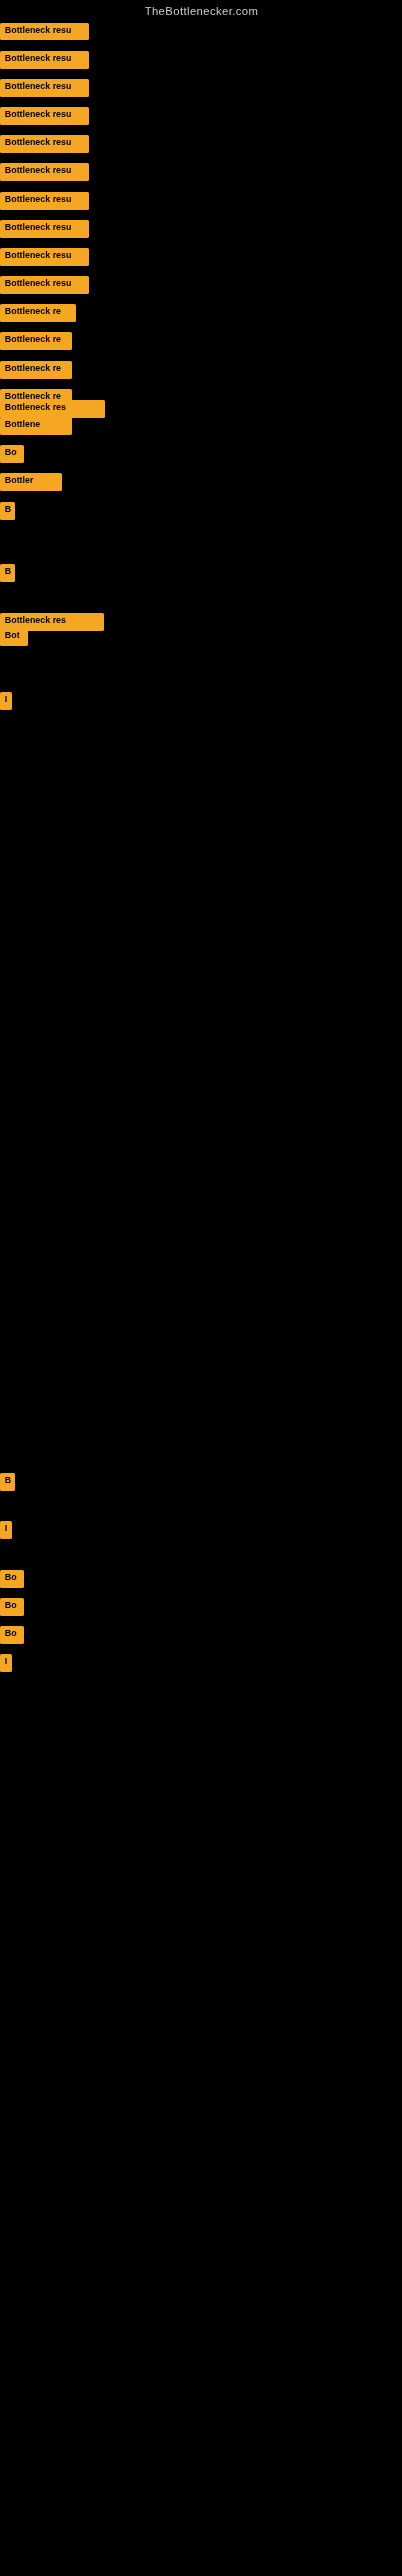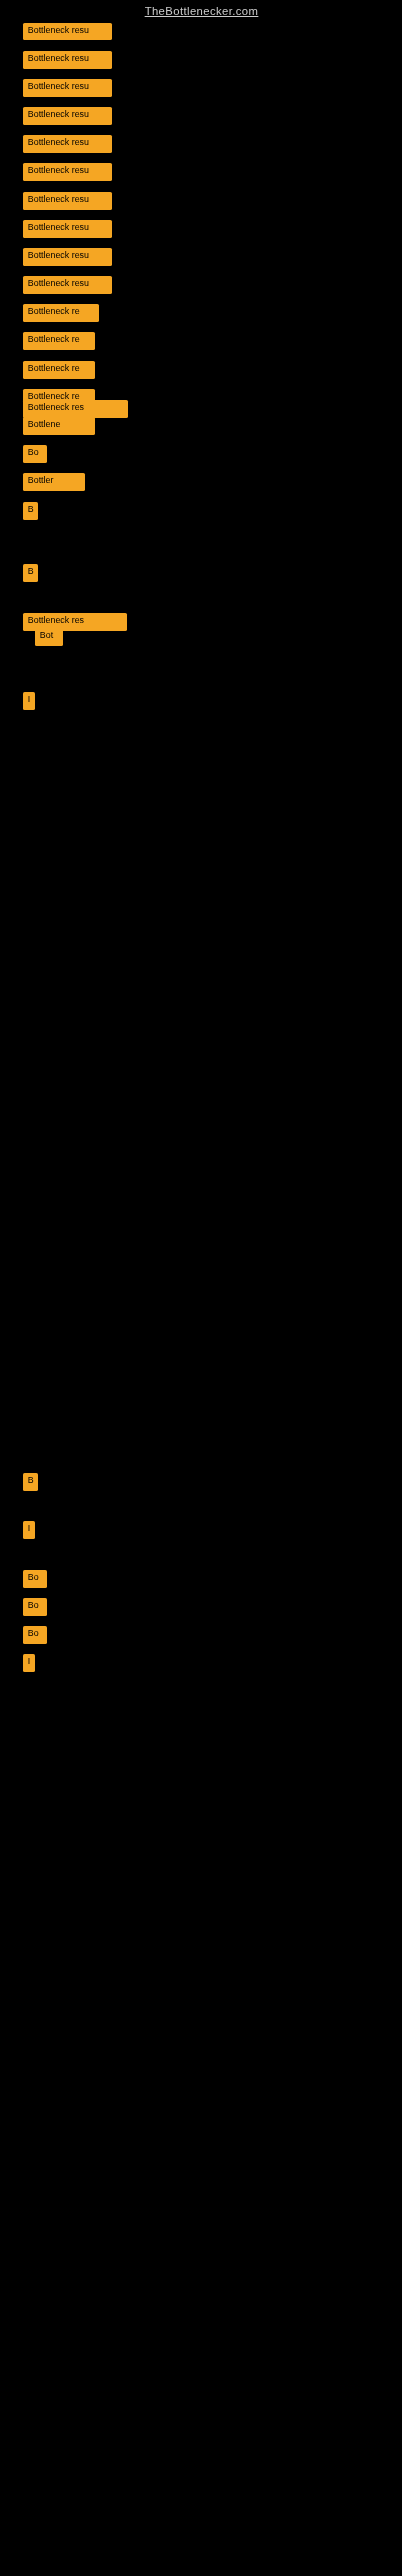--- a/index.html
+++ b/index.html
@@ -9,34 +9,32 @@
       min-height: 2576px;
       font-family: Arial, sans-serif;
       position: relative;
     }
     .site-title {
       text-align: center;
       color: #ccc;
       font-size: 11.3px;
       padding: 4.8px 0 3.2px 0;
       letter-spacing: 0.4px;
-      text-decoration: underline;
     }
     .btn-item {
       position: absolute;
       background-color: #f5a623;
       color: #000;
       font-size: 8.9px;
-      font-weight: normal;
+      font-weight: bold;
       padding: 2.4px 4.8px;
       border-radius: 1.6px;
       white-space: nowrap;
       overflow: hidden;
       cursor: pointer;
-      margin-left: 23px;
     }
   </style>
 </head>
 <body>
 
 <div class="site-title">TheBottlenecker.com</div>
 
 <div class="btn-item" style="top: 22.5px; left: 0px; width: 89px; height: 17.7px;">Bottleneck resu</div>
 <div class="btn-item" style="top: 51px; left: 0px; width: 89px; height: 17.7px;">Bottleneck resu</div>
 <div class="btn-item" style="top: 79px; left: 0px; width: 89px; height: 17.7px;">Bottleneck resu</div>
@@ -50,21 +48,21 @@
 <div class="btn-item" style="top: 304px; left: 0px; width: 76px; height: 17.7px;">Bottleneck re</div>
 <div class="btn-item" style="top: 332px; left: 0px; width: 72px; height: 17.7px;">Bottleneck re</div>
 <div class="btn-item" style="top: 361px; left: 0px; width: 72px; height: 17.7px;">Bottleneck re</div>
 <div class="btn-item" style="top: 389px; left: 0px; width: 72px; height: 17.7px;">Bottleneck re</div>
 <div class="btn-item" style="top: 400px; left: 0px; width: 105px; height: 17.7px;">Bottleneck res</div>
 <div class="btn-item" style="top: 417px; left: 0px; width: 72px; height: 17.7px;">Bottlene</div>
 <div class="btn-item" style="top: 445px; left: 0px; width: 24px; height: 17.7px;">Bo</div>
 <div class="btn-item" style="top: 473px; left: 0px; width: 62px; height: 17.7px;">Bottler</div>
 <div class="btn-item" style="top: 502px; left: 0px; width: 14.5px; height: 17.7px;">B</div>
 <div class="btn-item" style="top: 564px; left: 0px; width: 14.5px; height: 17.7px;">B</div>
-<div class="btn-item" style="top: 628px; left: 12px; width: 28px; height: 17.7px;">Bot</div>
+<div class="btn-item" style="top: 628px; left: 0px; width: 28px; height: 17.7px;">Bot</div>
 <div class="btn-item" style="top: 613px; left: 0px; width: 104px; height: 17.7px;">Bottleneck res</div>
 <div class="btn-item" style="top: 692px; left: 0px; width: 12px; height: 17.7px;">I</div>
 <div class="btn-item" style="top: 1473px; left: 0px; width: 14.5px; height: 17.7px;">B</div>
 <div class="btn-item" style="top: 1521px; left: 0px; width: 12px; height: 17.7px;">I</div>
 <div class="btn-item" style="top: 1570px; left: 0px; width: 24px; height: 17.7px;">Bo</div>
 <div class="btn-item" style="top: 1598px; left: 0px; width: 24px; height: 17.7px;">Bo</div>
 <div class="btn-item" style="top: 1626px; left: 0px; width: 24px; height: 17.7px;">Bo</div>
 <div class="btn-item" style="top: 1654px; left: 0px; width: 12px; height: 17.7px;">I</div>
 
 

